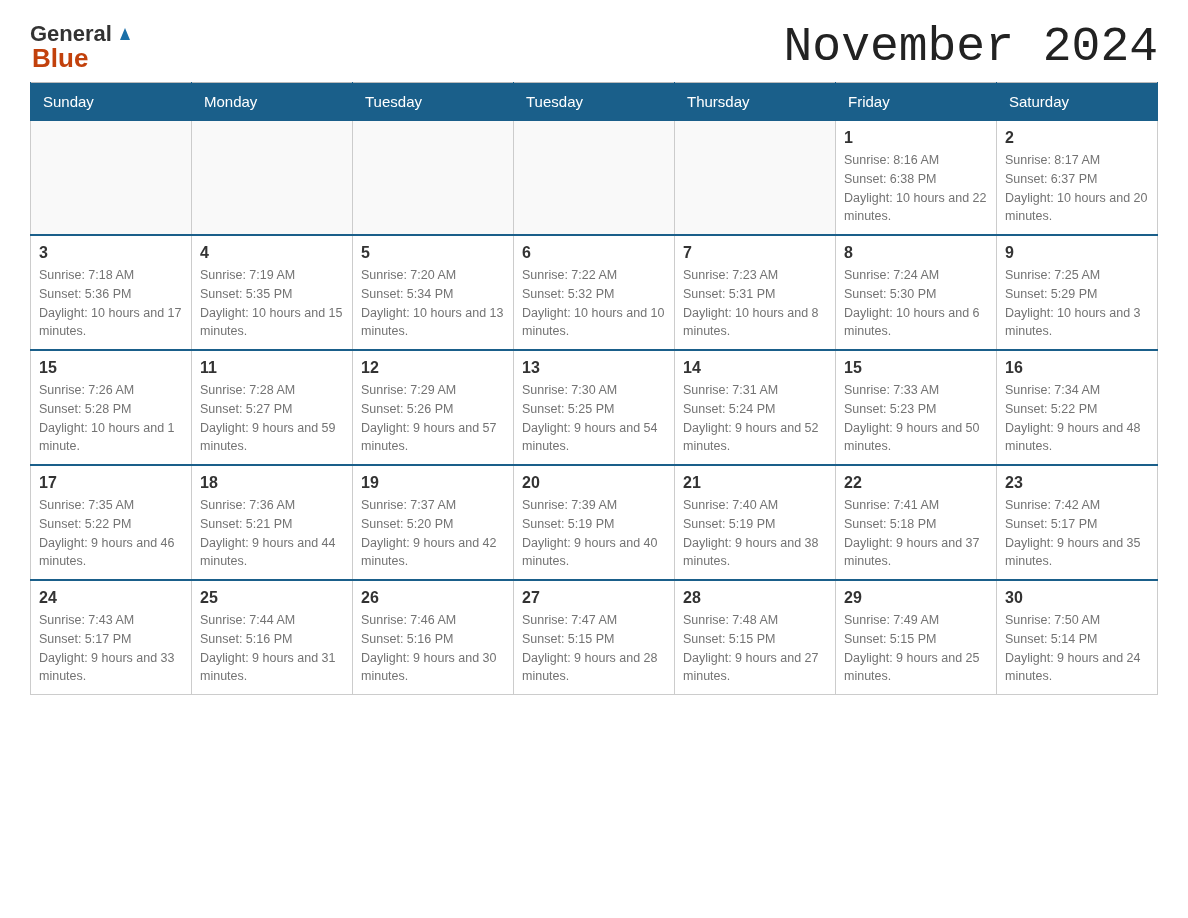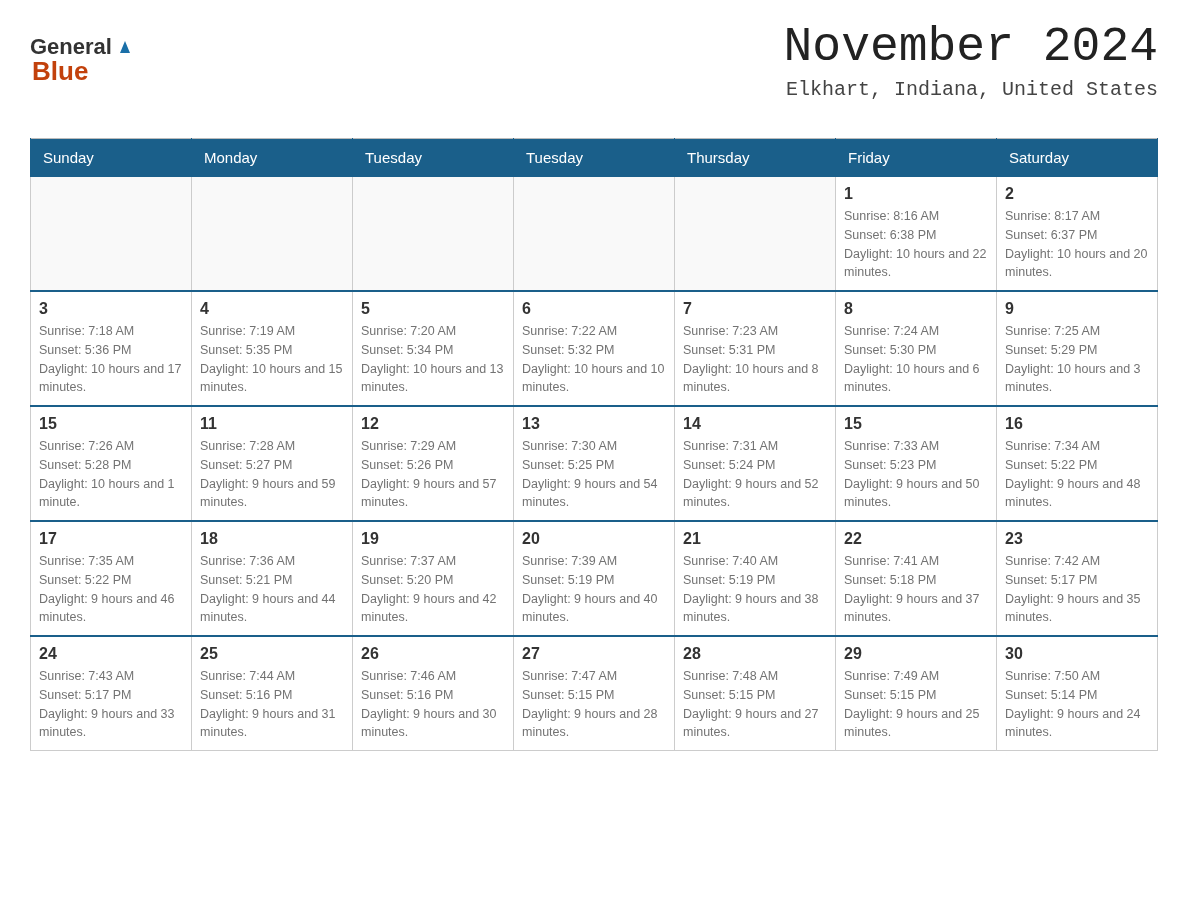--- a/index.html
+++ b/index.html
@@ -6,22 +6,22 @@
     body {
       font-family: Arial, sans-serif;
       background: #fff;
       padding: 20px 30px;
       width: 1188px;
       min-height: 918px;
     }
     .header {
       display: flex;
       justify-content: space-between;
-      align-items: center;
-      margin-bottom: 37px;
+      align-items: flex-end;
+      margin-bottom: 8px;
     }
     .logo-wrapper {
       display: flex;
       flex-direction: column;
       align-items: flex-start;
     }
     .logo-line1 {
       display: flex;
       align-items: center;
     }
@@ -98,21 +98,20 @@
     <div class="logo-line1">
       <span style="font-size:22px;font-weight:bold;color:#333;">General</span>
       <svg width="22" height="22" viewBox="0 0 22 22" style="margin-left:2px;margin-top:-2px;">
         <polygon points="6,18 16,18 11,6" fill="#1a6fa8"></polygon>
       </svg>
     </div>
     <div class="logo-line2" style="font-size:26px;font-weight:bold;color:#c2410c;margin-top:-4px;">Blue</div>
   </div>
   <div class="title-section">
     <div class="month-title">November 2024</div>
-    <div class="location-title">Elkhart, Indiana, United States</div>
   </div>
 </div>
 
 <table class="calendar">
   <thead>
     <tr>
       <th>Sunday</th>
       <th>Monday</th>
       <th>Tuesday</th>
       <th>Tuesday</th>

